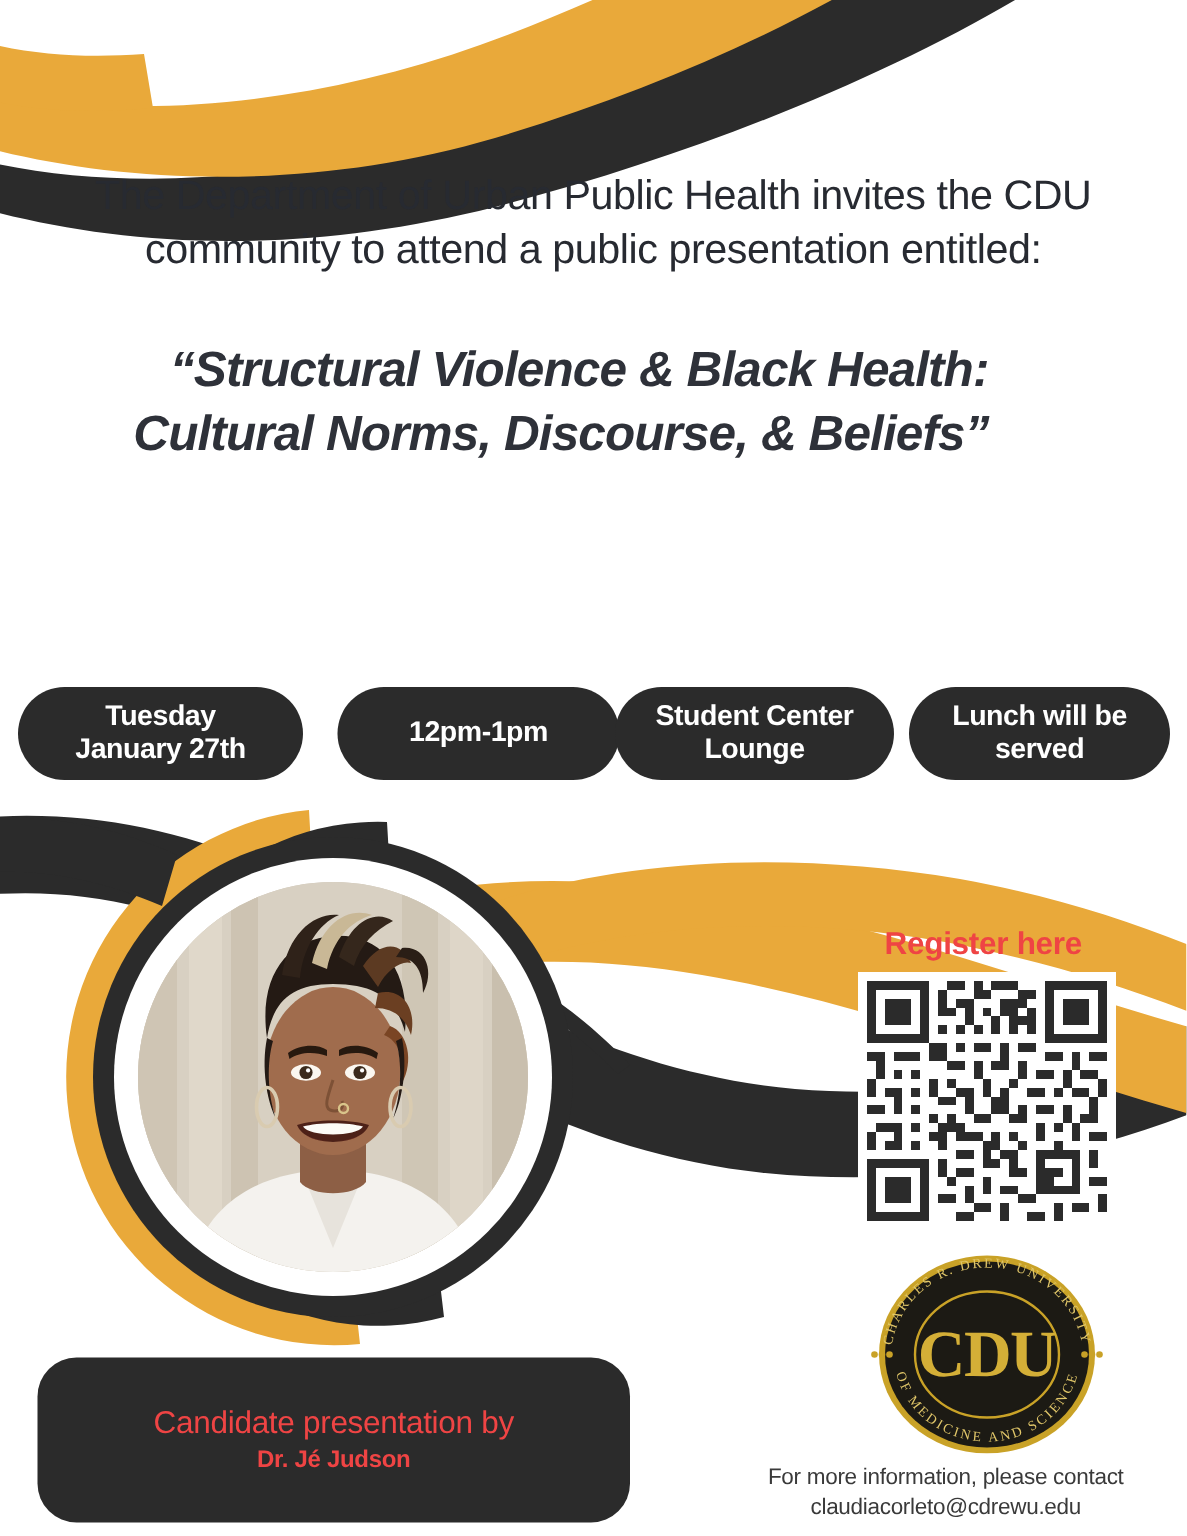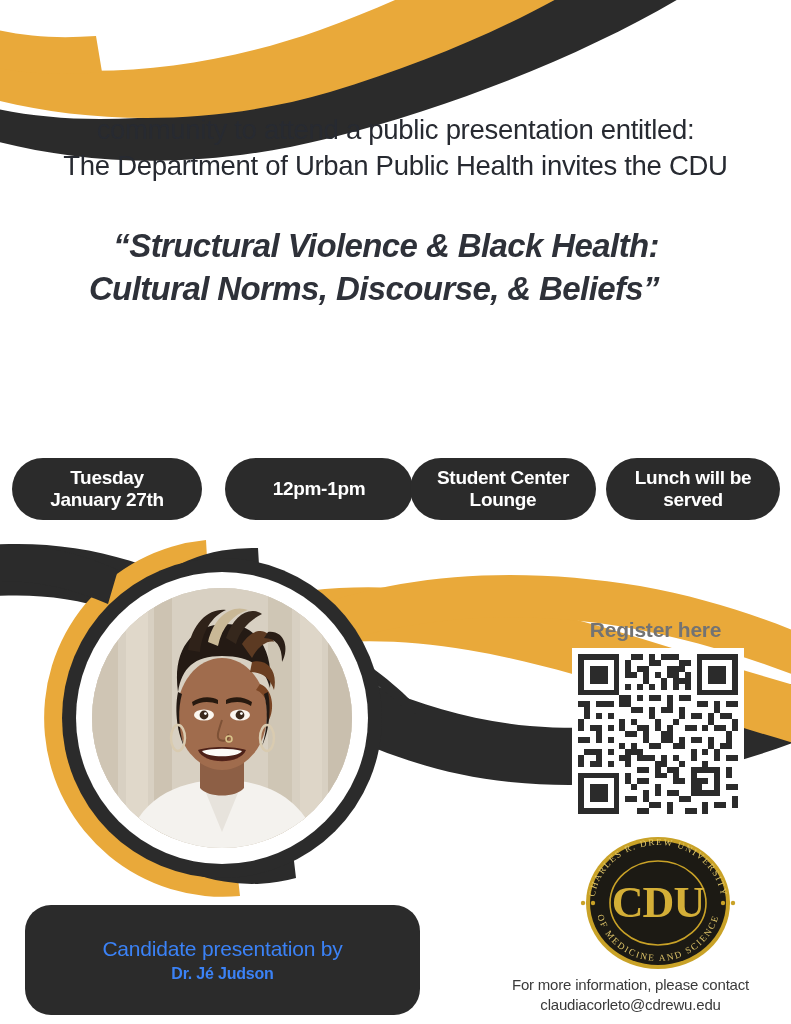--- a/index.html
+++ b/index.html
@@ -60,21 +60,21 @@
   .photo{
     position:absolute;left:30px;top:30px;width:260px;height:260px;border-radius:50%;
     overflow:hidden;background:#cfc6b8;
   }
   .photo svg{display:block;width:260px;height:260px;}
 
   
   .register-label{
     position:absolute;left:520px;top:618px;width:271px;
     text-align:center;font-size:21px;font-weight:700;letter-spacing:-.2px;
-    color:#737373;
+    color:#ef4444;
   }
   .qr-box{
     position:absolute;left:572px;top:648px;width:172px;height:172px;
     background:#fff;padding:0;
   }
   .qr-box svg{display:block;width:172px;height:172px;}
 
   
   .seal{position:absolute;left:572px;top:835px;width:172px;height:134px;}
   .seal svg{display:block;width:172px;height:134px;}
@@ -85,21 +85,21 @@
     text-align:center;font-size:15px;line-height:1.30;
     color:#3a3a3a;letter-spacing:-.2px;
   }
   .contact .l{display:block;white-space:nowrap;}
 
   
   .candidate-box{
     position:absolute;left:25px;top:905px;width:395px;height:110px;
     background:#2b2b2b;border-radius:26px;
     display:flex;flex-direction:column;align-items:center;justify-content:center;
-    color:#3b82f6;text-align:center;
+    color:#ef4444;text-align:center;
   }
   .cand-line1{font-size:21px;font-weight:400;letter-spacing:-.2px;}
   .cand-line2{font-size:16px;font-weight:700;letter-spacing:-.2px;margin-top:4px;}
 </style>
 </head>
 <body>
 
 <div id="flyer">
 
   <svg id="deco" viewBox="0 0 791 1024" preserveAspectRatio="none" aria-hidden="true">
@@ -164,22 +164,22 @@
                A 168,168 0 1 0 296,878
                L 292,844
                A 134,134 0 1 1 260,582 Z" fill="#2b2b2b"></path>
 
       <path d="M -40,548 C 20,540 70,548 118,570 L 108,604 C 62,584 16,576 -40,584 Z" fill="#2b2b2b"></path>
 
     </g>
   </svg>
 
   <div class="intro">
+    <span class="l">The Department of Urban Public Health invites the CDU</span>
     <span class="l">community to attend a public presentation entitled:</span>
-    <span class="l">The Department of Urban Public Health invites the CDU</span>
   </div>
 
   <div class="talk-title">
     <span class="l">“Structural Violence &amp; Black Health:</span>
     <span class="l">Cultural Norms, Discourse, &amp; Beliefs”</span>
   </div>
 
   <div class="pills">
 
     <div class="pill pill-0">

